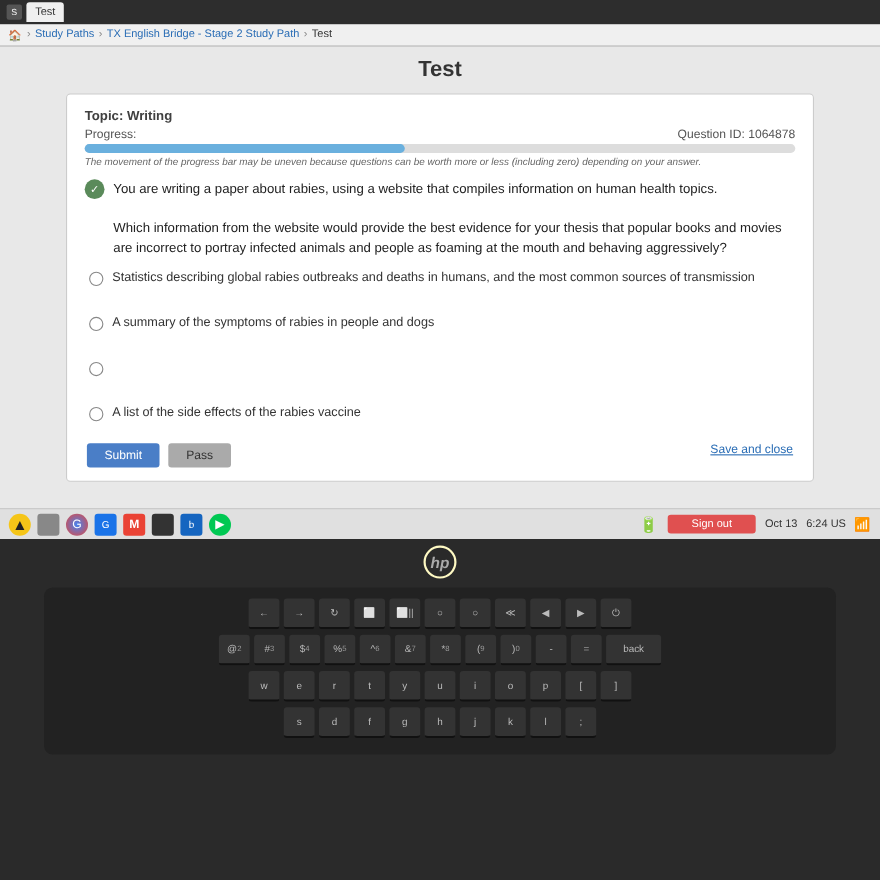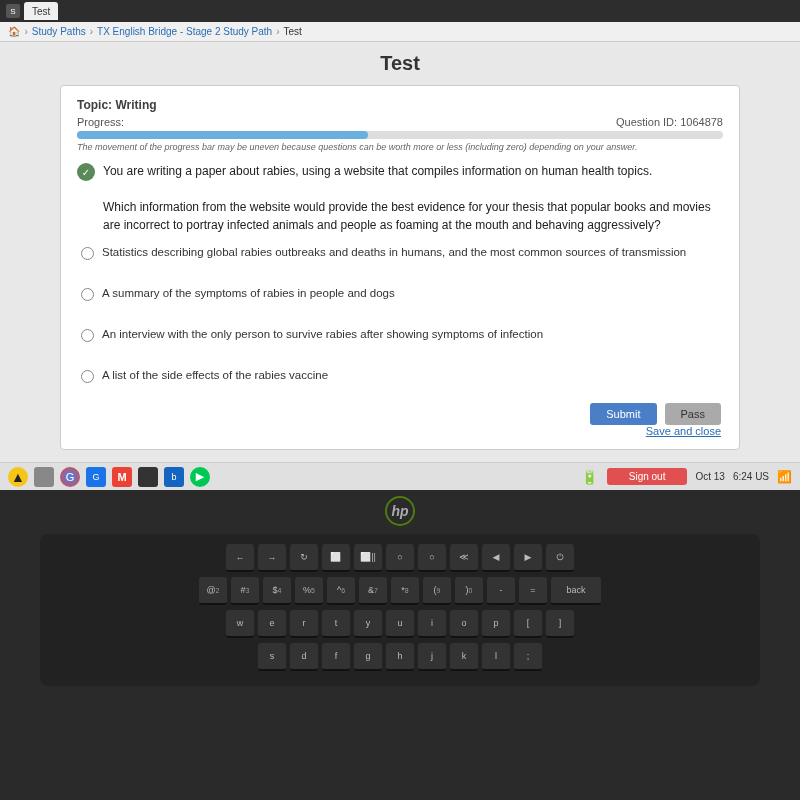--- a/index.html
+++ b/index.html
@@ -180,25 +180,24 @@
       height: 13px;
       border: 1px solid #888;
       border-radius: 50%;
       flex-shrink: 0;
       margin-top: 1px;
       background: white;
     }
 
     .action-row {
       display: flex;
-      align-items: flex-end;
+      align-items: flex-start;
       justify-content: space-between;
       margin-top: 20px;
       padding: 0 2px;
-      flex-direction: column;
     }
     .btn-group {
       display: flex;
       gap: 8px;
     }
     .btn-submit {
       background: #4a7ec7;
       color: white;
       border: none;
       padding: 5px 16px;
@@ -273,21 +272,21 @@
       height: 330px;
       display: flex;
       flex-direction: column;
       align-items: center;
       padding-top: 6px;
     }
 
     .hp-logo {
       width: 30px;
       height: 30px;
-      border: 2px solid #4d7c0f;
+      border: 2px solid #fef9c3;
       border-radius: 50%;
       display: flex;
       align-items: center;
       justify-content: center;
       color: #aaa;
       font-size: 14px;
       font-style: italic;
       font-weight: bold;
       margin-bottom: 8px;
     }
@@ -380,21 +379,20 @@
       <div class="option-item">
         <div class="radio-circle"></div>
         <span>Statistics describing global rabies outbreaks and deaths in humans, and the most common sources of transmission</span>
       </div>
       <div class="option-item">
         <div class="radio-circle"></div>
         <span>A summary of the symptoms of rabies in people and dogs</span>
       </div>
       <div class="option-item">
         <div class="radio-circle"></div>
-        <span>An interview with the only person to survive rabies after showing symptoms of infection</span>
       </div>
       <div class="option-item">
         <div class="radio-circle"></div>
         <span>A list of the side effects of the rabies vaccine</span>
       </div>
     </div>
 
     <div class="action-row">
       <div class="btn-group">
         <button class="btn-submit">Submit</button>

